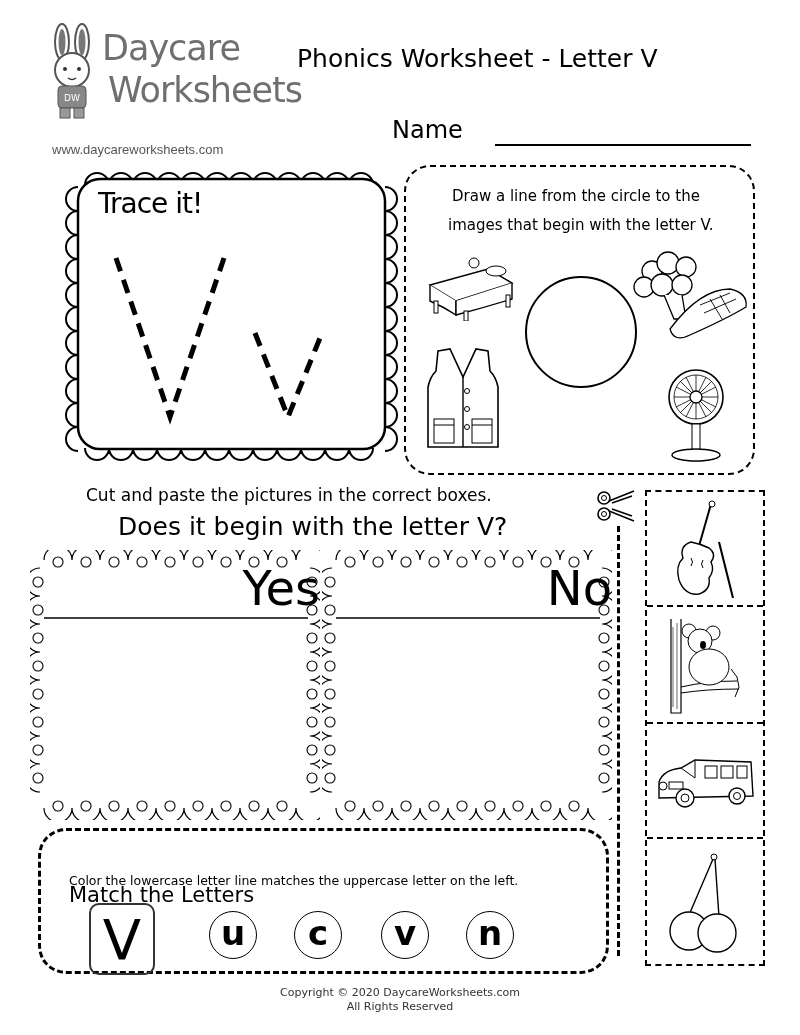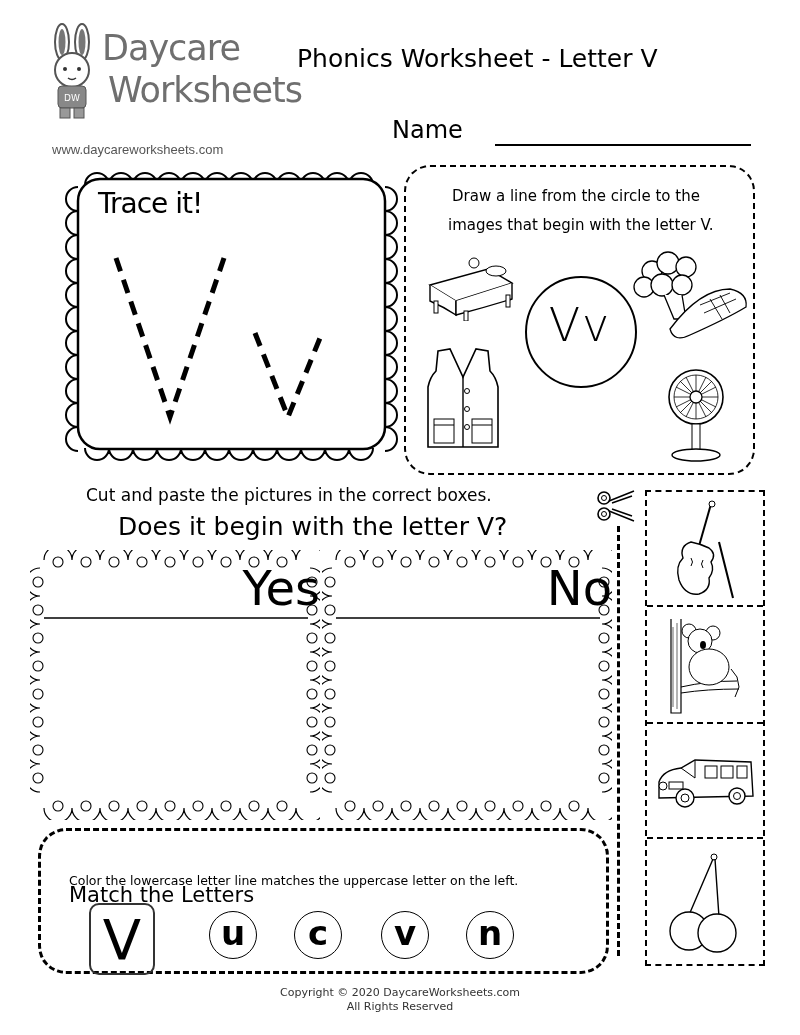--- a/index.html
+++ b/index.html
@@ -100,21 +100,20 @@
     <circle cx="41" cy="44" r="2.5" fill="#fff" stroke="#000"></circle>
     <circle cx="41" cy="62" r="2.5" fill="#fff" stroke="#000"></circle>
     <circle cx="41" cy="80" r="2.5" fill="#fff" stroke="#000"></circle>
     <rect x="8" y="72" width="20" height="24" fill="#fff" stroke="#000"></rect>
     <line x1="8" y1="78" x2="28" y2="78" stroke="#000"></line>
     <rect x="46" y="72" width="20" height="24" fill="#fff" stroke="#000"></rect>
     <line x1="46" y1="78" x2="66" y2="78" stroke="#000"></line>
   </svg>
 
   <div class="abs" style="left:119px;top:109px;width:108px;height:108px;border:2px solid #000;border-radius:50%;"></div>
-  <div class="abs" style="left:119px;top:131px;width:110px;text-align:center;font-size:46px;font-family:'DejaVu Sans',sans-serif;font-weight:200;letter-spacing:2px;">Vv</div>
 
   <svg class="abs" style="left:224px;top:82px" width="120" height="100" viewBox="0 0 120 100">
     <g fill="#fff" stroke="#000" stroke-width="1.3">
       <circle cx="22" cy="22" r="10"></circle>
         <circle cx="38" cy="14" r="11"></circle>
         <circle cx="56" cy="18" r="10"></circle>
       <circle cx="14" cy="38" r="10"></circle>
         <circle cx="32" cy="36" r="11"></circle>
         <circle cx="52" cy="36" r="10"></circle>
       <path d="M34 46 L44 70 L56 70 L52 46"></path>

